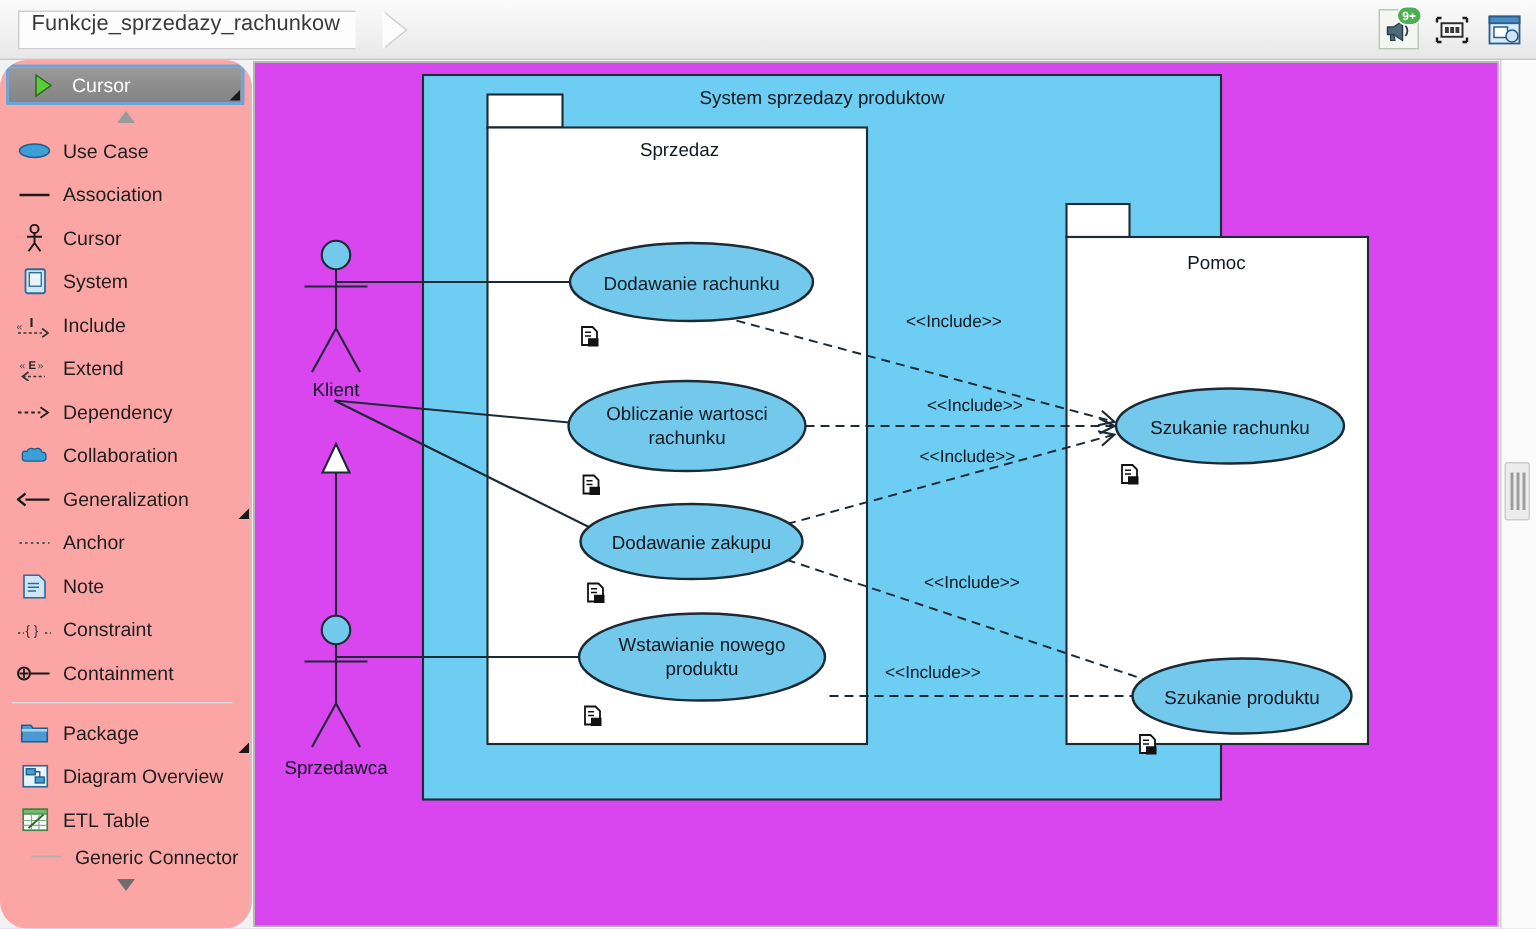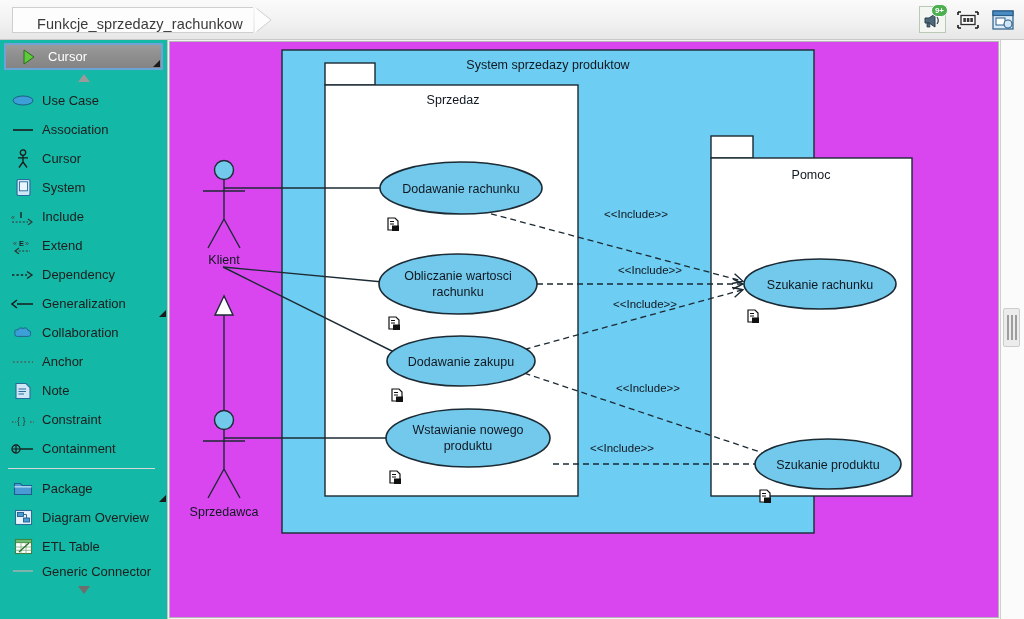--- a/index.html
+++ b/index.html
@@ -19,25 +19,25 @@
   #topbar {
     position: absolute; left: 0; top: 0;
     width: 1024px; height: 40px;
     background: linear-gradient(to bottom, #fbfbfb 0%, #f0f0f0 60%, #e7e7e7 100%);
     border-bottom: 1px solid #c8c8c8;
     box-sizing: border-box;
   }
   #breadcrumb {
     position: absolute; left: 12px; top: 7px;
     height: 26px;
-    display: flex; align-items: flex-end;
+    display: flex; align-items: flex-start;
     background: #fdfdfd;
     border: 1px solid #cfcfcf;
     border-right: none;
-    padding: 0 10px 0 24px;
+    padding: 0 10px 0 8px;
     box-sizing: border-box;
   }
   #breadcrumb-text {
     font-size: 14.5px; color: #3a3a3a;
     white-space: nowrap; letter-spacing: .1px;
   }
   #breadcrumb-arrow {
     position: absolute; left: 255px; top: 7px;
     width: 0; height: 0;
   }
@@ -61,24 +61,25 @@
     font-size: 8px; line-height: 11px;
     border-radius: 7px; padding: 0 3px;
     border: 1px solid #fff;
     font-weight: bold;
   }
 
   
   #palette {
     position: absolute; left: 0; top: 40px;
     width: 168px; height: 579px;
-    background: #14b8a6;
+    background: #fca5a5;
     border-right: 1px solid #c4c4c4;
     box-sizing: border-box;
     overflow: hidden;
+    border-radius: 18px;
   }
   .pal-item {
     position: relative;
     height: 29px;
     display: flex; align-items: center;
     padding-left: 10px;
     box-sizing: border-box;
     font-size: 13px;
     color: #1d1d1d;
   }
@@ -102,21 +103,21 @@
     border-bottom: 7px solid #1a1a1a;
   }
   .scroll-arrow {
     height: 16px;
     display: flex; align-items: center; justify-content: center;
   }
   .pal-sep {
     height: 1px; background: #d8d8d8;
     margin: 5px 12px 5px 8px;
   }
-  .pal-item.clipped { height: 20px; overflow: hidden; color:#1d1d1d; }
+  .pal-item.clipped { height: 20px; overflow: hidden; color:#1d1d1d;justify-content:center; }
 
   
   #canvas-wrap {
     position: absolute; left: 169px; top: 41px;
     width: 830px; height: 577px;
     background: #d946ef;
     border: 1px solid #b5b5b5;
     box-sizing: border-box;
     overflow: hidden;
   }
@@ -286,36 +287,36 @@
         <svg width="24" height="12" viewBox="0 0 24 12">
           <path d="M1,6 L16,6" stroke="#222" stroke-width="1.3" stroke-dasharray="2.4,2"></path>
           <path d="M16,2.5 L21,6 L16,9.5" fill="none" stroke="#222" stroke-width="1.3"></path>
         </svg>
       </span>
       <span>Dependency</span>
     </div>
 
     <div class="pal-item">
       <span class="pal-ico">
+        <svg width="22" height="13" viewBox="0 0 22 13">
+          <path d="M3,7 q-1,-4 3,-3 q1,-3 5,-1.6 q4,-1.6 5,2 q3,0 2.6,3 q0.6,3 -3,3 l-10,0 q-3.4,0 -2.6,-3 z" fill="#3c9fd8" stroke="#1c5e85" stroke-width="0.9"></path>
+        </svg>
+      </span>
+      <span>Collaboration</span>
+    </div>
+
+    <div class="pal-item">
+      <span class="pal-ico">
         <svg width="24" height="12" viewBox="0 0 24 12">
           <path d="M6,6 L22,6" stroke="#1a1a1a" stroke-width="1.5"></path>
           <path d="M6,2 L1,6 L6,10" fill="none" stroke="#1a1a1a" stroke-width="1.5"></path>
         </svg>
       </span>
       <span>Generalization</span>
       <span class="corner-tri"></span>
-    </div>
-
-    <div class="pal-item">
-      <span class="pal-ico">
-        <svg width="22" height="13" viewBox="0 0 22 13">
-          <path d="M3,7 q-1,-4 3,-3 q1,-3 5,-1.6 q4,-1.6 5,2 q3,0 2.6,3 q0.6,3 -3,3 l-10,0 q-3.4,0 -2.6,-3 z" fill="#3c9fd8" stroke="#1c5e85" stroke-width="0.9"></path>
-        </svg>
-      </span>
-      <span>Collaboration</span>
     </div>
 
     <div class="pal-item">
       <span class="pal-ico">
         <svg width="22" height="8" viewBox="0 0 22 8">
           <path d="M1,4 L21,4" stroke="#555" stroke-width="1.4" stroke-dasharray="1.6,2.2"></path>
         </svg>
       </span>
       <span>Anchor</span>
     </div>

